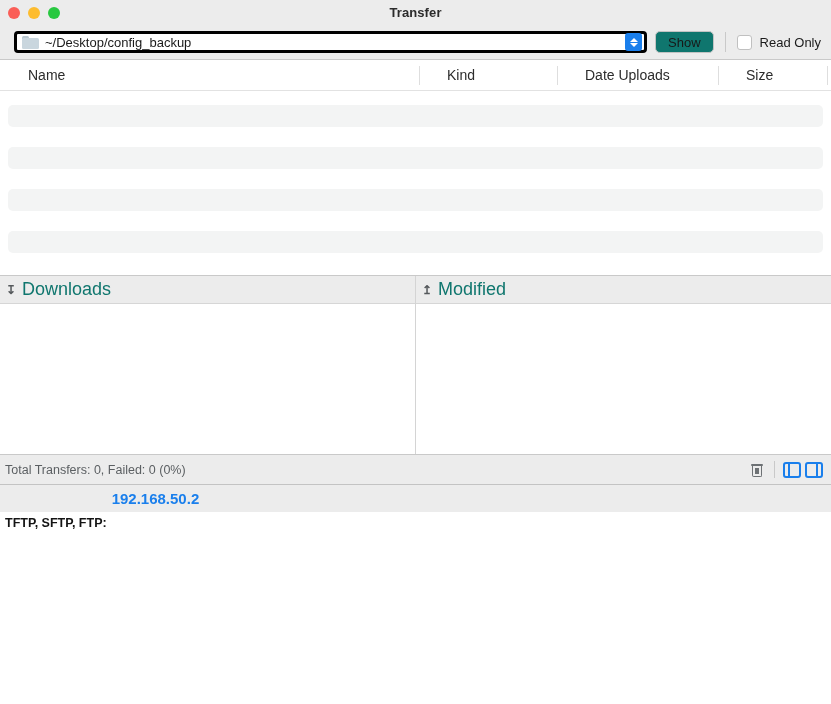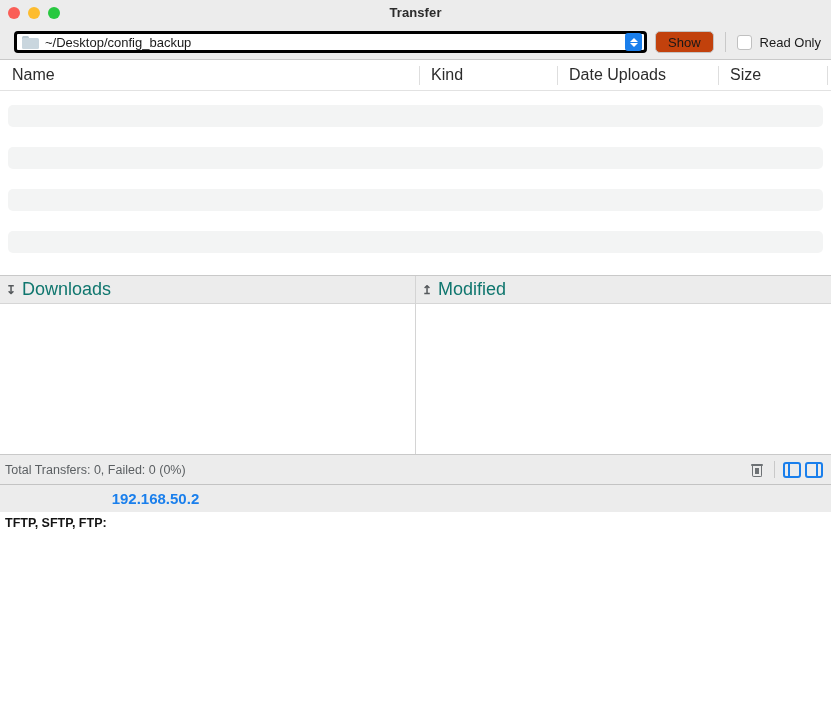--- a/index.html
+++ b/index.html
@@ -132,21 +132,21 @@
   }
   .stepper .chev.up   { border-bottom: 4px solid #ffffff; }
   .stepper .chev.down { border-top: 4px solid #ffffff; }
 
   .show-button {
     flex: 0 0 auto;
     margin-left: 8px;
     height: 22px;
     min-width: 58px;
     padding: 0 12px;
-    background: #c2410c;
+    background: #0f766e;
     border: 1px solid #c3c3c3;
     border-radius: 5px;
     font-family: "Liberation Sans", sans-serif;
     font-size: 13px;
     color: #181818;
     display: flex;
     align-items: center;
     justify-content: center;
     box-sizing: border-box;
   }
@@ -184,24 +184,24 @@
     border-bottom: 1px solid #e2e2e2;
     position: relative;
     box-sizing: border-box;
   }
   .col {
     position: absolute;
     top: 0;
     height: 30px;
     display: flex;
     align-items: center;
-    font-size: 16px;
+    font-size: 14px;
     color: #2c2c2c;
     box-sizing: border-box;
-    padding-left: 12px;
+    padding-left: 28px;
   }
   .col-sep {
     position: absolute;
     top: 6px;
     width: 1px;
     height: 19px;
     background: #dedede;
   }
 
   

